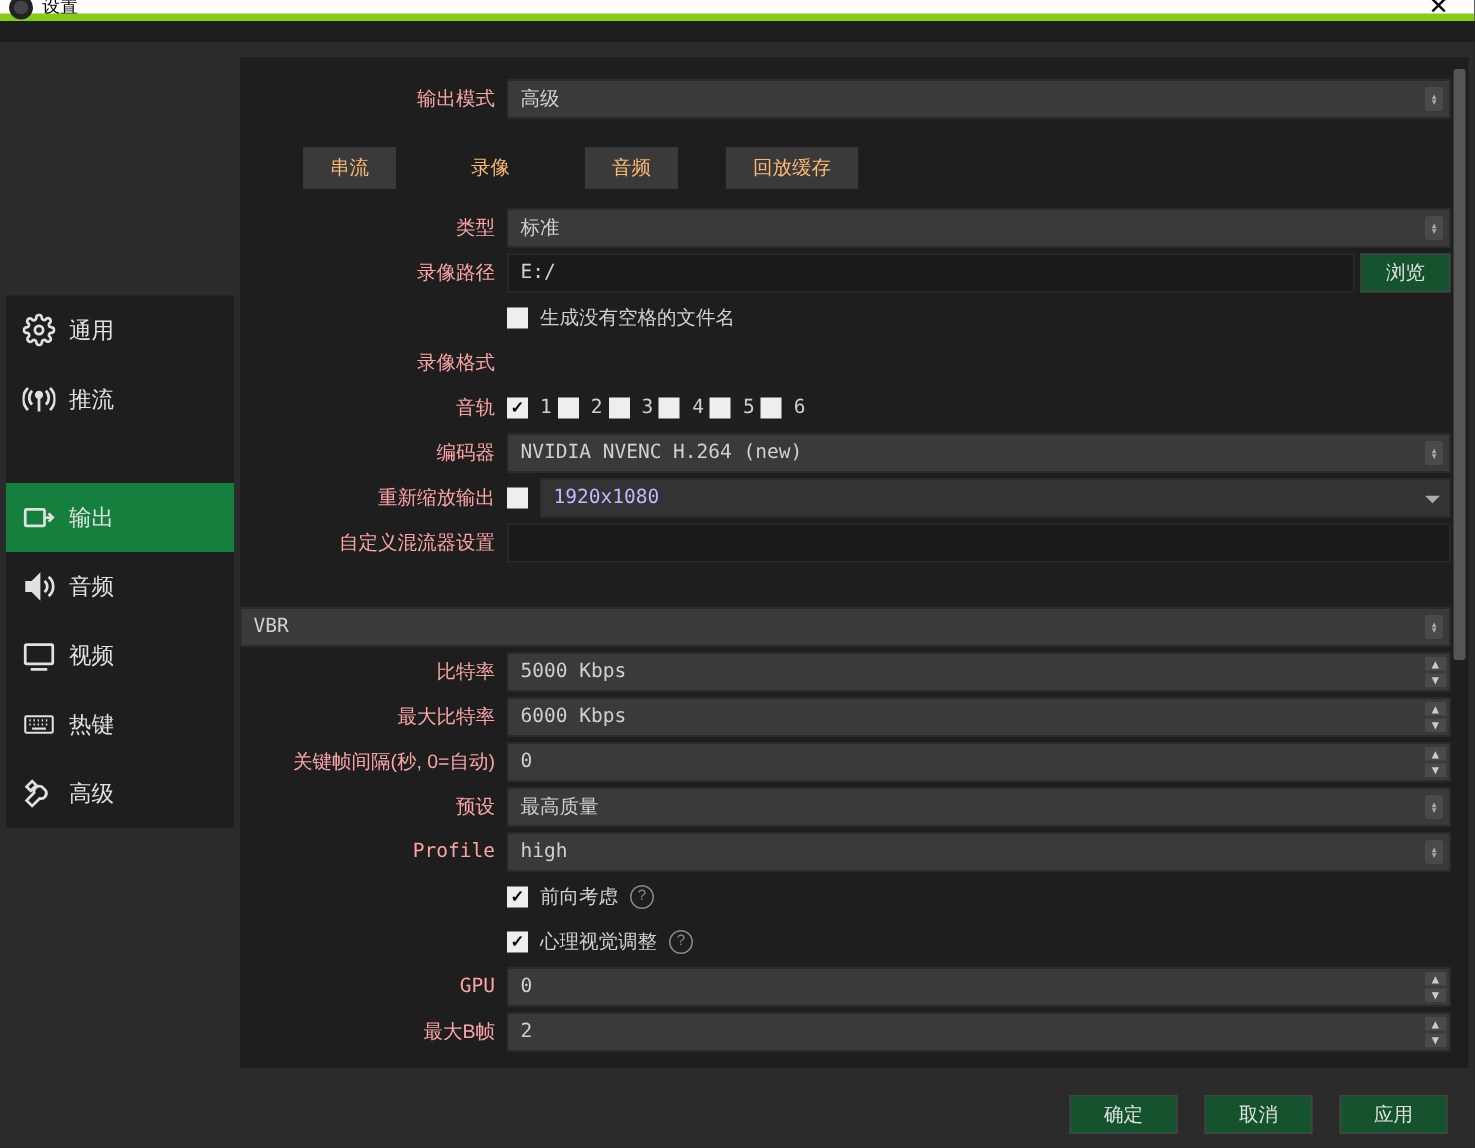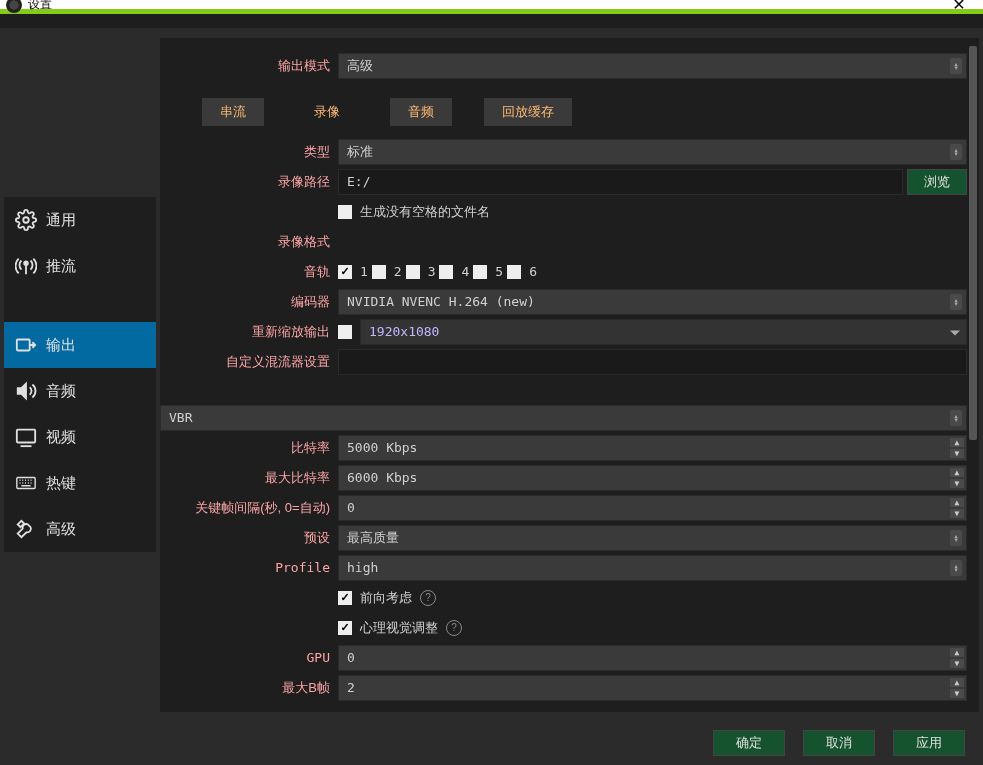--- a/index.html
+++ b/index.html
@@ -53,21 +53,21 @@
   margin-right: 4px;
 }
 .sidebar-item {
   display: flex;
   align-items: center;
   height: 46px;
   padding: 0 10px;
   color: #e0e0e0;
   cursor: pointer;
 }
-.sidebar-item.active { background: #0369a1; margin-top: 33px; }
+.sidebar-item.active { background: #15803d; margin-top: 33px; }
 .sidebar-item .icon {
   width: 24px; height: 24px;
   margin-right: 8px;
   display: flex; align-items: center; justify-content: center;
 }
 .sidebar-item .label { font-size: 15px; }
 .content {
   flex: 1;
   background: #1e1e1e;
   padding: 8px 12px 8px 0;

